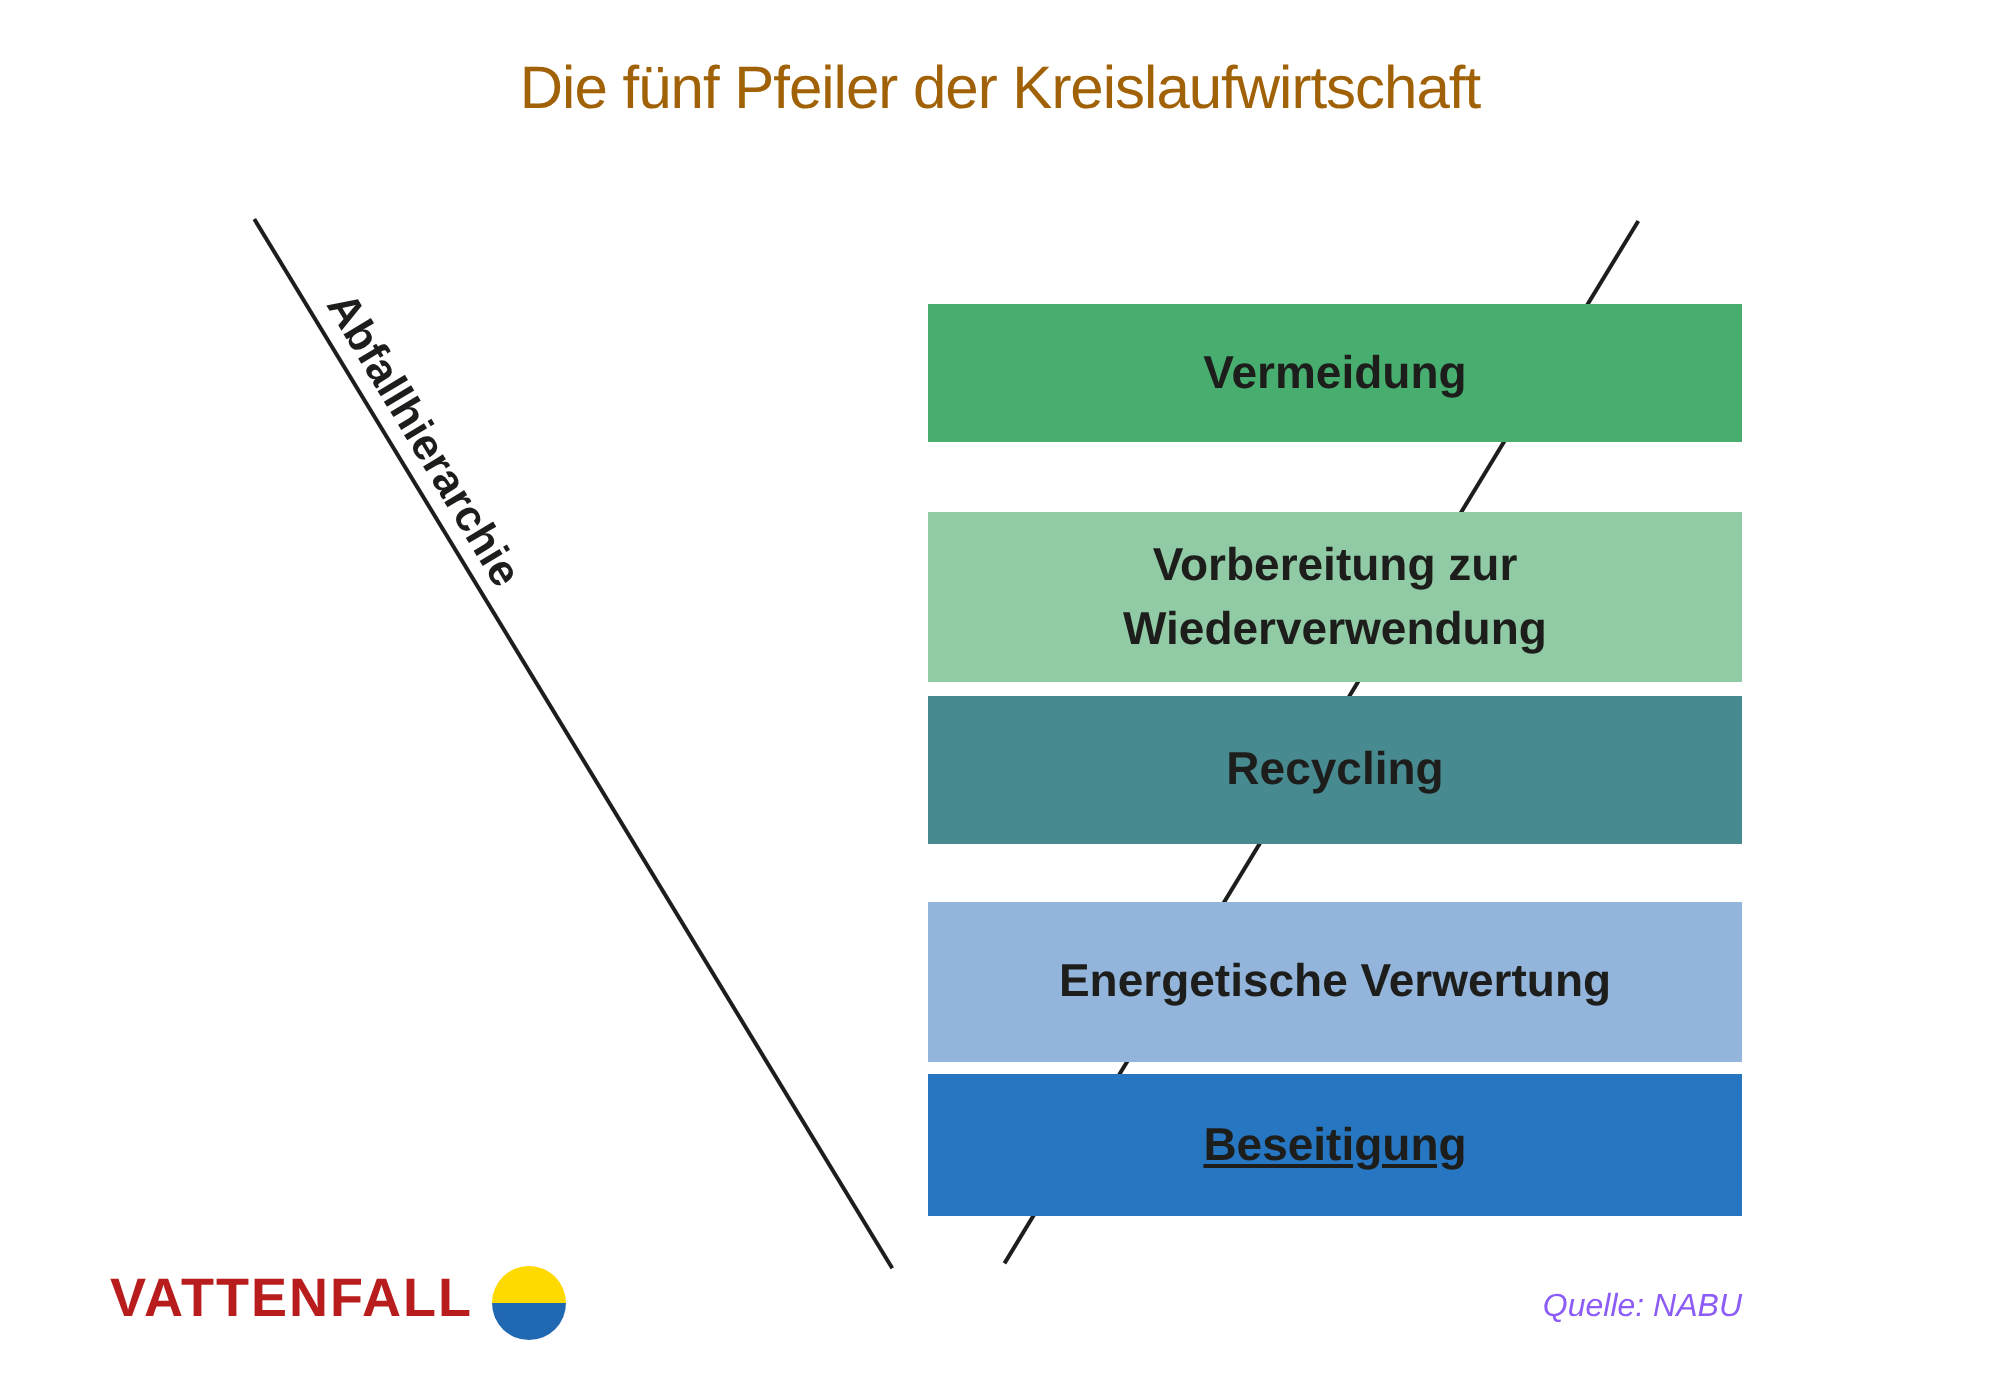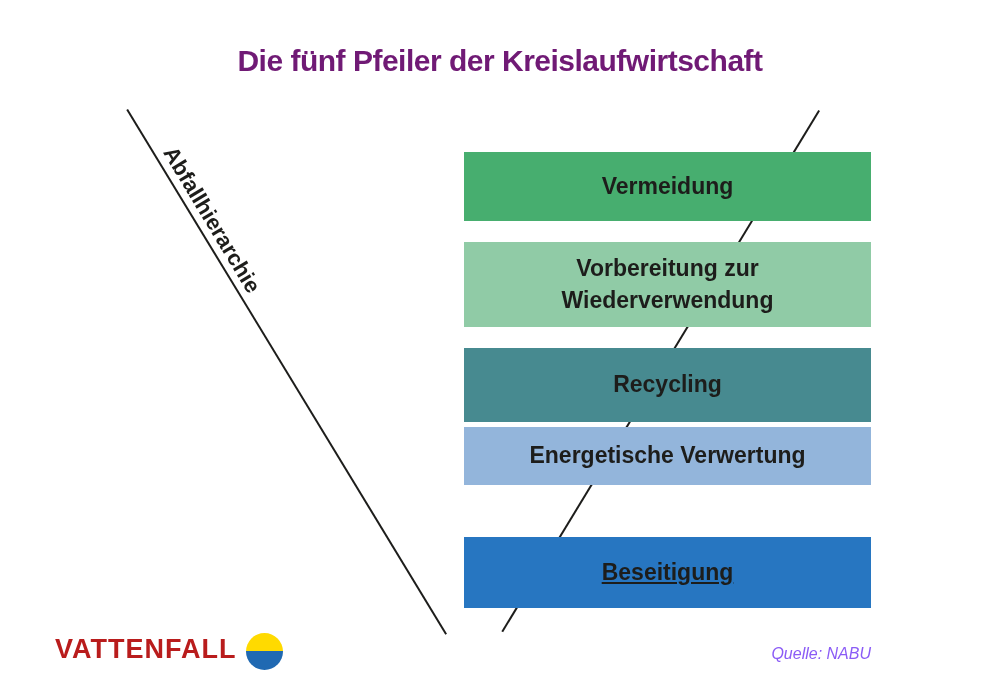--- a/index.html
+++ b/index.html
@@ -11,29 +11,29 @@
   .page {
     position: relative;
     width: 1000px;
     height: 691px;
     background: #ffffff;
     overflow: hidden;
   }
   
   .title {
     position: absolute;
-    top: 44px;
+    top: 28px;
     left: 0;
     right: 0;
     margin: 0;
     text-align: center;
     font-size: 30px;
-    font-weight: bold;
+    font-weight: normal;
     letter-spacing: -0.5px;
-    color: #701a75;
+    color: #a16207;
   }
   
   .diag-line {
     position: absolute;
     height: 2px;
     background: #1d1d1b;
     transform-origin: 0 0;
     z-index: 0;
   }
   .line-left {
@@ -76,23 +76,23 @@
     justify-content: center;
     text-align: center;
     box-sizing: border-box;
     padding: 0 8px;
     font-size: 23px;
     font-weight: bold;
     line-height: 1.35;
     color: #1d1d1b;
   }
   .bar:nth-child(1) { top: 152px; height: 69px; }
-  .bar:nth-child(2) { top: 242px; height: 85px; }
+  .bar:nth-child(2) { top: 256px; height: 85px; }
   .bar:nth-child(3) { top: 348px; height: 74px; }
-  .bar:nth-child(4) { top: 427px; height: 58px; }
+  .bar:nth-child(4) { top: 451px; height: 80px; }
   .bar:nth-child(5) { top: 537px; height: 71px; text-decoration: underline; }
   
   .logo-text {
     position: absolute;
     left: 55px;
     top: 636px;
     font-size: 27px;
     line-height: 27px;
     font-weight: bold;
     letter-spacing: 1px;

